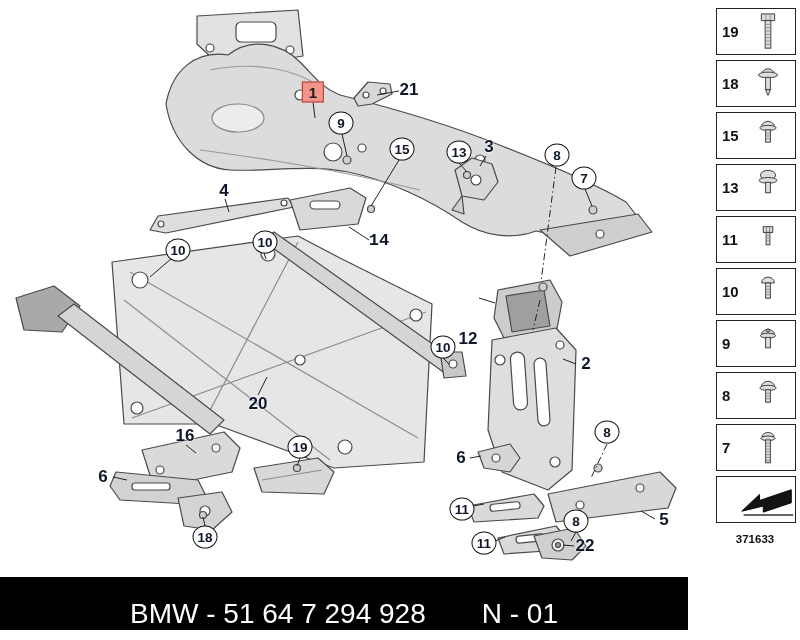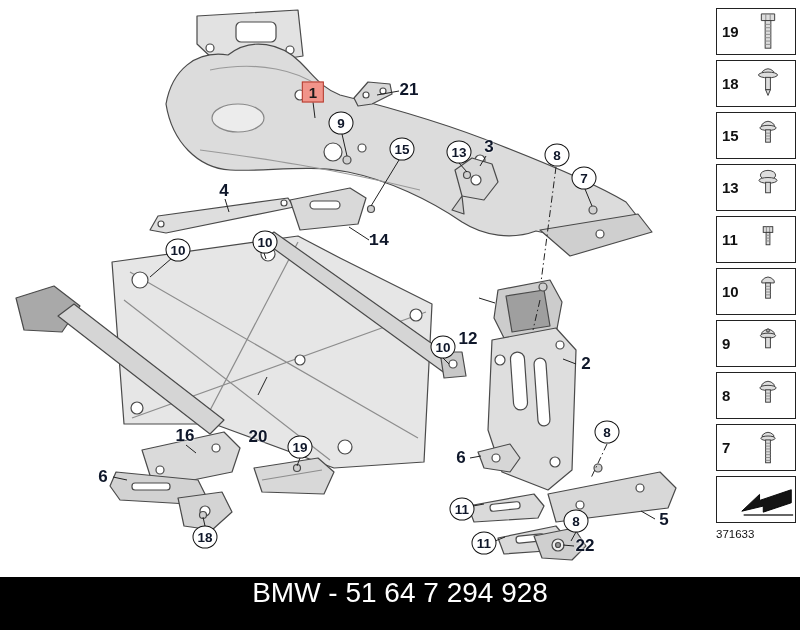--- a/index.html
+++ b/index.html
@@ -12,23 +12,23 @@
   .callout.plain{font-size:17px;}
   .callout.circled{width:25px;height:23px;border:1.7px solid #111;border-radius:50%;
            background:#fff;display:flex;align-items:center;justify-content:center;
            font-size:13.5px;text-shadow:none;box-sizing:border-box;}
   .callout.highlight{background:#f1948a;border:1.6px solid #b03a2e;padding:0 6px;
            font-size:15px;line-height:19px;color:#1a1a1a;text-shadow:none;}
   .sidebar{position:absolute;left:716px;top:8px;width:80px;display:flex;flex-direction:column;gap:5px;}
   .sb-box{height:47px;border:1.4px solid #222;background:#fff;display:flex;align-items:center;box-sizing:border-box;}
   .sb-num{font-size:15px;font-weight:bold;margin-left:5px;width:19px;color:#111;}
   .sb-icon{flex:1;display:flex;justify-content:center;align-items:center;}
-  .sb-code{text-align:left;font-size:11.5px;padding-right:2px;color:#111;}
-  .footer{position:absolute;left:0;top:577px;width:800px;height:53px;background:#000;color:#fff;
-          display:flex;align-items:flex-start;justify-content:center;gap:56px;font-size:28px;font-weight:500;}
+  .sb-code{text-align:center;font-size:11.5px;margin-top:5px;padding-right:2px;color:#111;font-weight:bold;}
+  .footer{position:absolute;left:0;top:577px;width:688px;height:53px;background:#000;color:#fff;
+          display:flex;align-items:flex-end;justify-content:center;gap:56px;font-size:28px;font-weight:500;}
 </style>
 </head>
 <body>
 
 <div class="stage">
 
   <svg id="diagram-svg" width="800" height="577" viewBox="0 0 800 577">
     <g stroke="#4a4a4a" stroke-width="1.2" fill="#dcdcdc" stroke-linejoin="round">
 
       <g>
@@ -215,21 +215,21 @@
       <div class="callout plain" style="left: 489px; top: 147px;">3</div>
       <div class="callout circled" style="left: 557px; top: 155px;">8</div>
       <div class="callout circled" style="left: 584px; top: 178px;">7</div>
       <div class="callout plain" style="left: 224px; top: 191px;">4</div>
       <div class="callout circled" style="left: 178px; top: 250px;">10</div>
       <div class="callout circled" style="left: 265px; top: 242px;">10</div>
       <div class="callout plain" style="left: 379px; top: 240px; font-family: Liberation Mono, monospace;">14</div>
       <div class="callout plain" style="left: 468px; top: 298px; margin-top: 41px;">12</div>
       <div class="callout circled" style="left: 443px; top: 347px;">10</div>
       <div class="callout plain" style="left: 586px; top: 364px;">2</div>
-      <div class="callout plain" style="left: 258px; top: 404px; margin-top: 33px;">20</div>
+      <div class="callout plain" style="left: 258px; top: 404px;">20</div>
       <div class="callout plain" style="left: 185px; top: 436px;">16</div>
       <div class="callout circled" style="left: 300px; top: 447px;">19</div>
       <div class="callout circled" style="left: 607px; top: 432px;">8</div>
       <div class="callout plain" style="left: 461px; top: 458px;">6</div>
       <div class="callout plain" style="left: 103px; top: 477px;">6</div>
       <div class="callout circled" style="left: 462px; top: 509px;">11</div>
       <div class="callout plain" style="left: 664px; top: 520px;">5</div>
       <div class="callout circled" style="left: 576px; top: 521px;">8</div>
       <div class="callout circled" style="left: 205px; top: 537px;">18</div>
       <div class="callout circled" style="left: 484px; top: 543px;">11</div>
@@ -361,15 +361,16 @@
               <path d="M5,34 H58" stroke="#333" stroke-width="1.5" fill="none"></path>
             </svg>
           </span>
         </div>
       </div>
     <div class="sb-code">371633</div>
   </div>
 
   <div class="footer">
     <span>BMW - 51 64 7 294 928</span>
+    <span>N - 01</span>
   </div>
 
 </div>
 
 </body></html>

